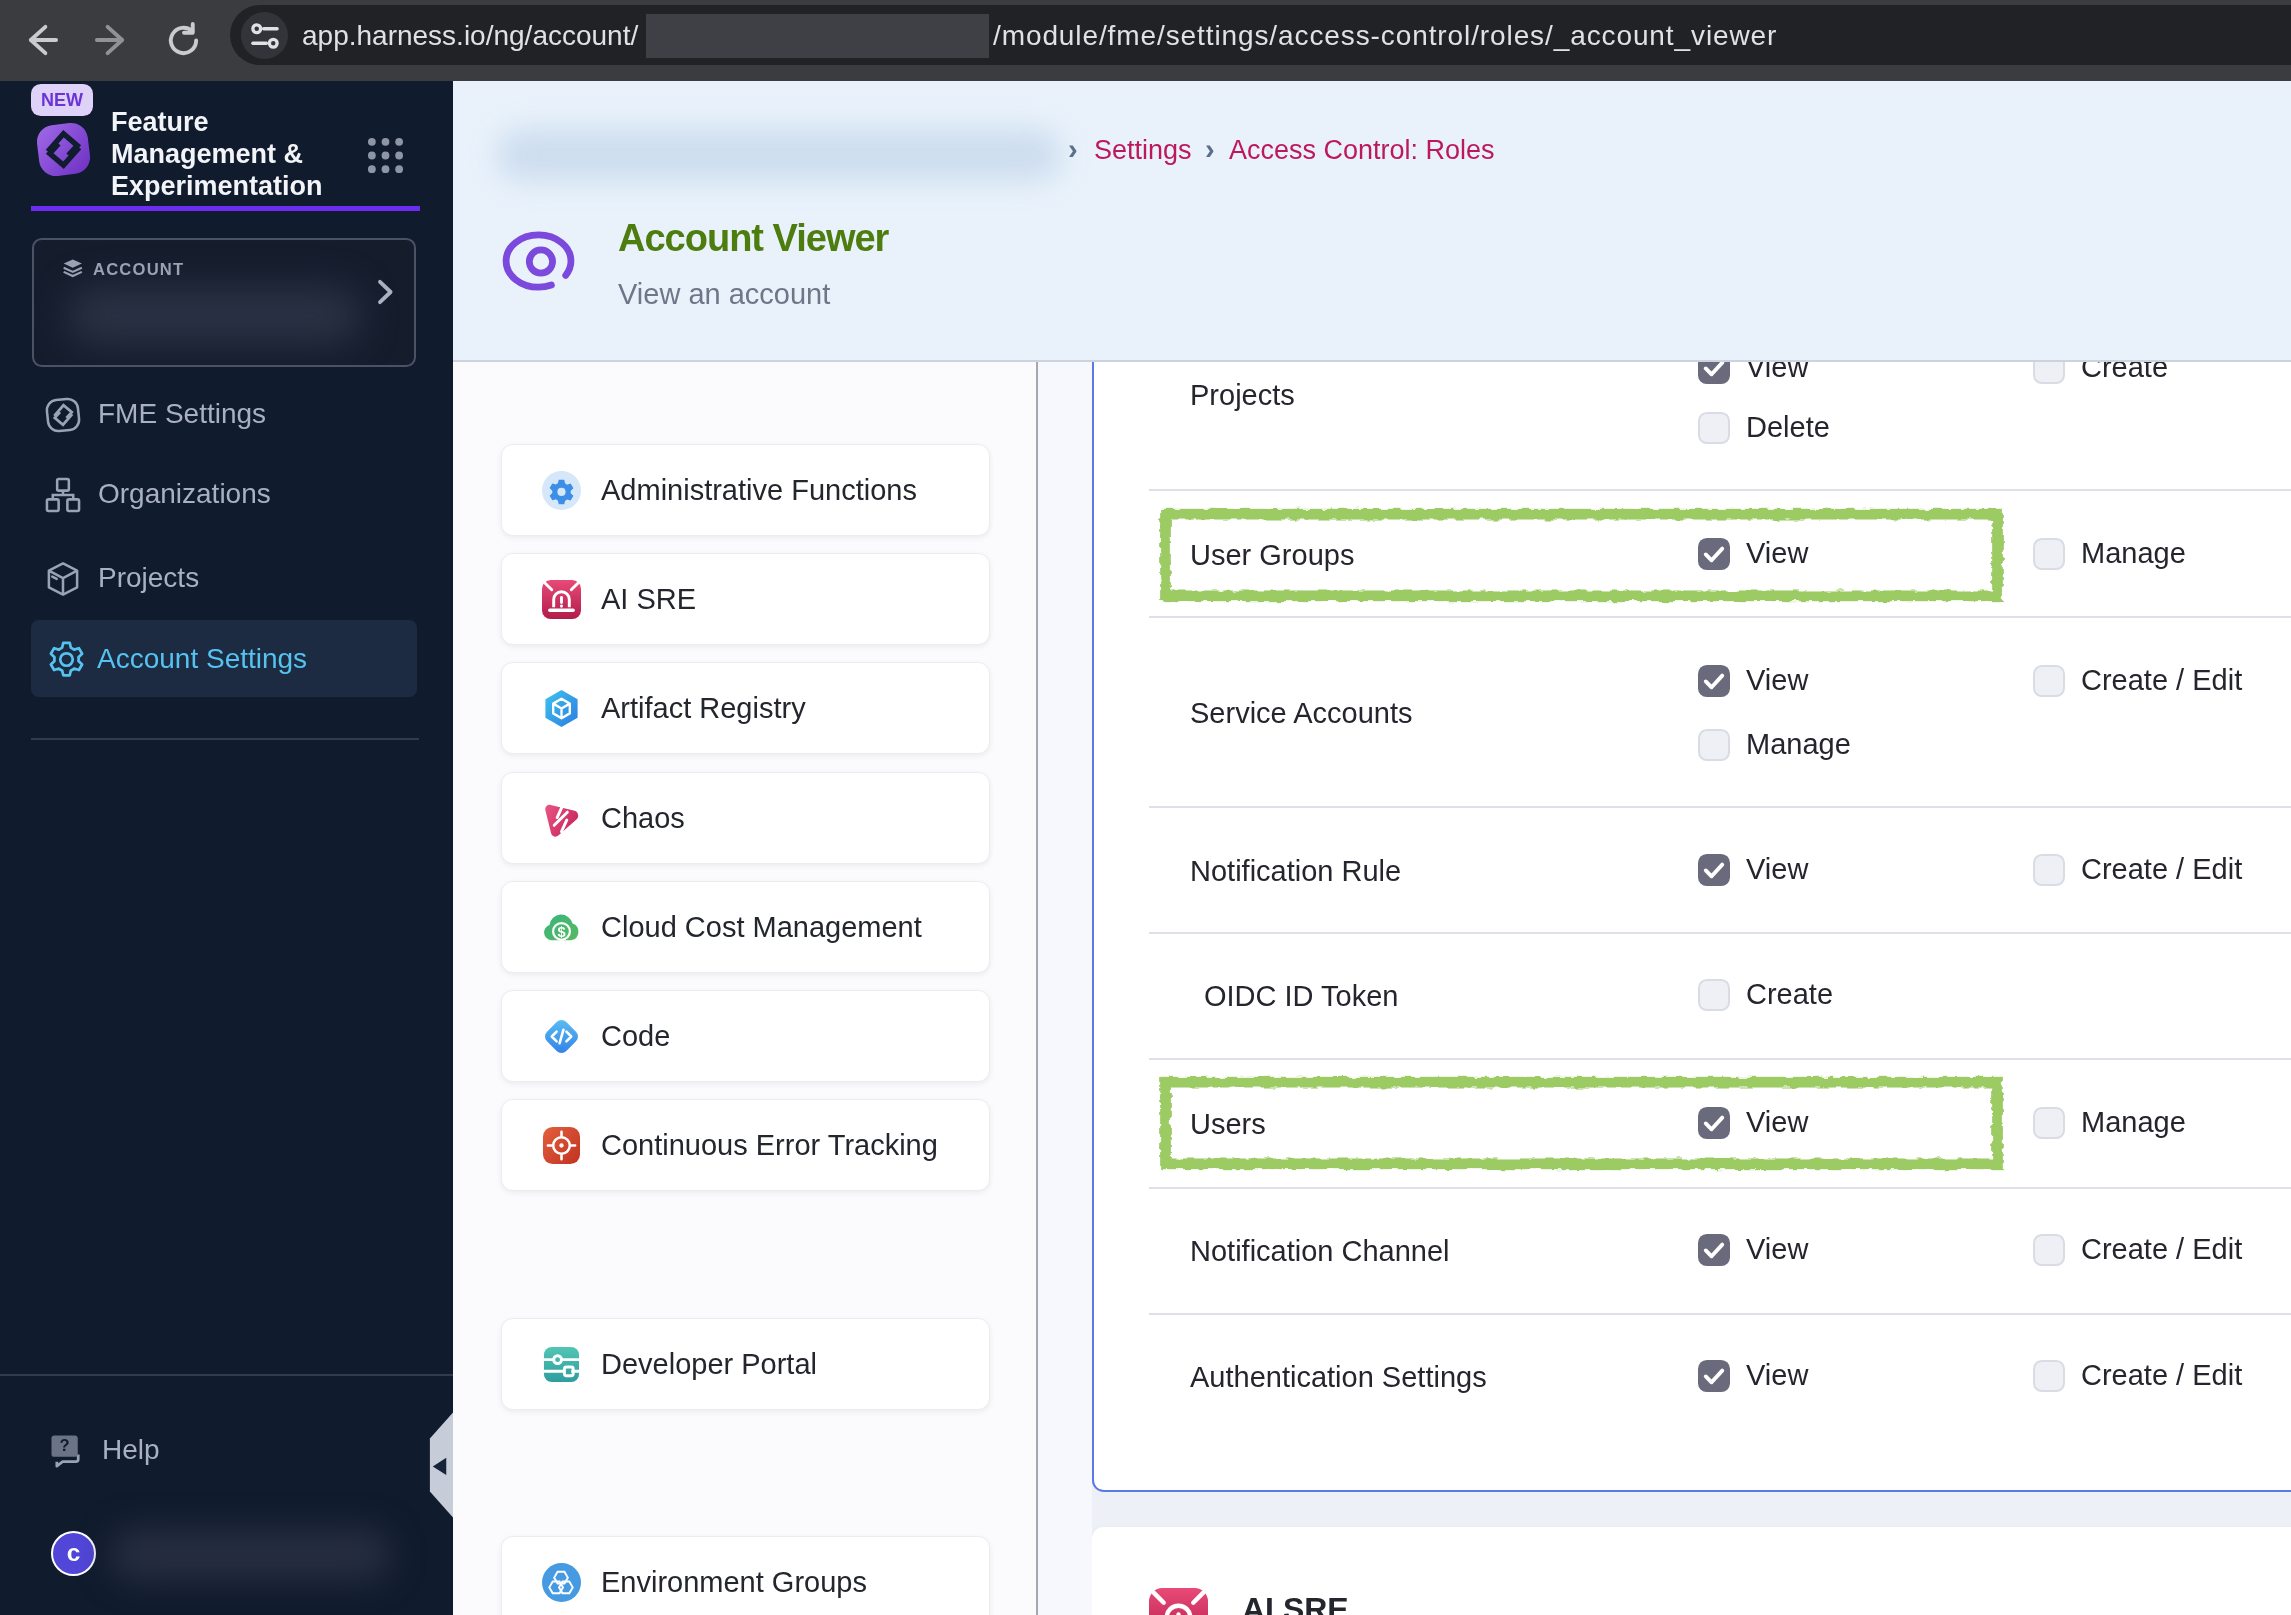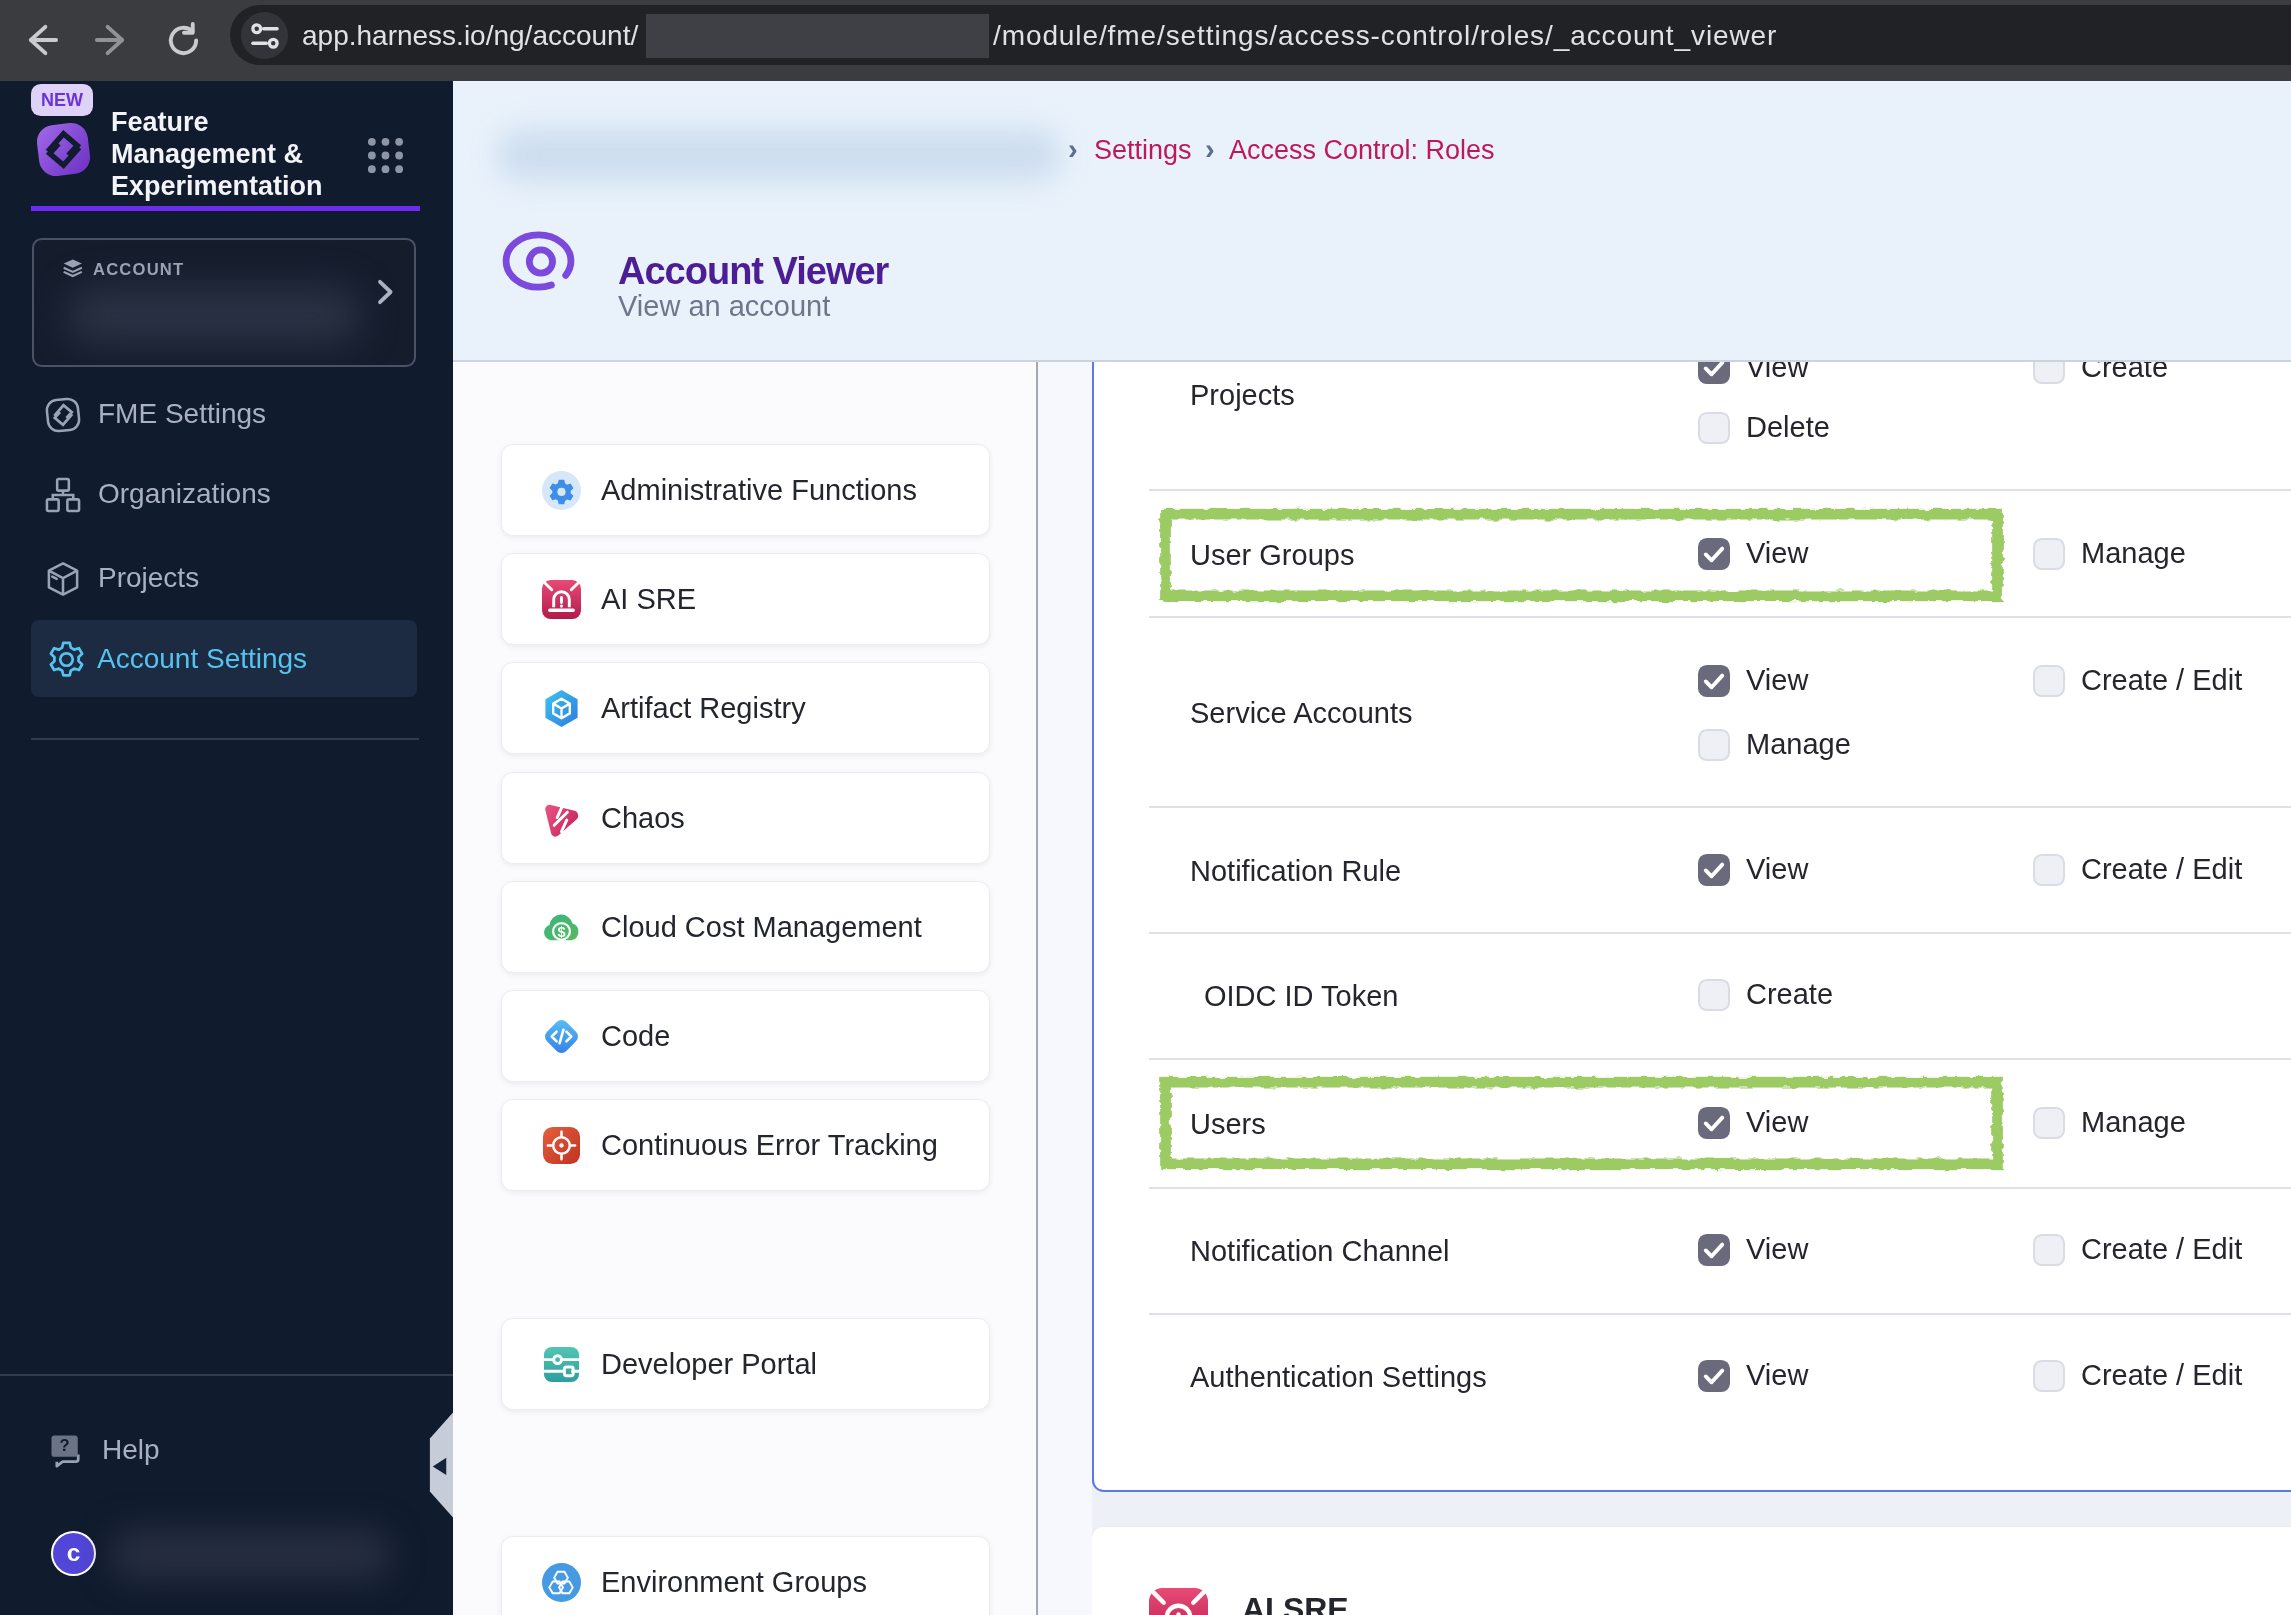--- a/index.html
+++ b/index.html
@@ -29,22 +29,22 @@
   .sdivider1 { left:31px; top:657px; width:388px; height:2px; background:#323b4c; }
   .sdivider2 { left:0px; top:1293px; width:453px; height:2px; background:#323b4c; }
   #avatar { left:51px; top:1450px; width:45px; height:45px; border-radius:50%; background:#5146d8; border:2.9px solid #ffffff; color:#fff; font-size:24.4px; font-weight:700; text-align:center; line-height:39px; }
   #avatarblob { left:109px; top:1446px; width:283px; height:55px; background:#252d3f; border-radius:27px; filter:blur(15.6px); }
 
   
   #header { left:453px; top:81px; width:1839px; height:280px; background:#e9f2fb; }
   #crumbblob { left:43px; top:47px; width:566px; height:54px; background:#c9daed; border-radius:25px; filter:blur(13.7px); opacity:.85; }
   .crumb { top:54px; font-size:27px; color:#be185d; }
   .crumbsep { top:52px; font-size:29px; color:#5c6f8a; font-weight:700; }
-  #pagetitle { left:165px; top:136px; font-size:38px; font-weight:700; color:#4c1d95; letter-spacing:-1px;margin-top:33px; }
-  #pagesub { left:165px; top:197px; font-size:29px; color:#70768a;margin-top:12px; }
+  #pagetitle { left:165px; top:136px; font-size:38px; font-weight:700; color:#4d7c0f; letter-spacing:-1px; }
+  #pagesub { left:165px; top:197px; font-size:29px; color:#70768a; }
   #headerline { left:453px; top:360px; width:1839px; height:2px; background:#cdd3dc; }
 
   
   #leftcol { left:453px; top:362px; width:583px; height:1253px; background:#fbfbfd; }
   .card { position:absolute; left:48px; width:489px; height:92px; background:#ffffff; border:1px solid #eaecf0; border-radius:11.7px; box-shadow:0 2px 4.9px rgba(100,105,120,0.10); }
   .card .cicon { position:absolute; left:40px; top:26px; width:39px; height:39px; }
   .card .clabel { position:absolute; left:99px; top:50%; transform:translateY(-50%); font-size:29px; color:#23262c; }
 
   #coldivider { left:1036px; top:362px; width:2px; height:1253px; background:#a3a8b1; }
   #strip { left:1038px; top:362px; width:55px; height:1253px; background:#f7f8fd; }

